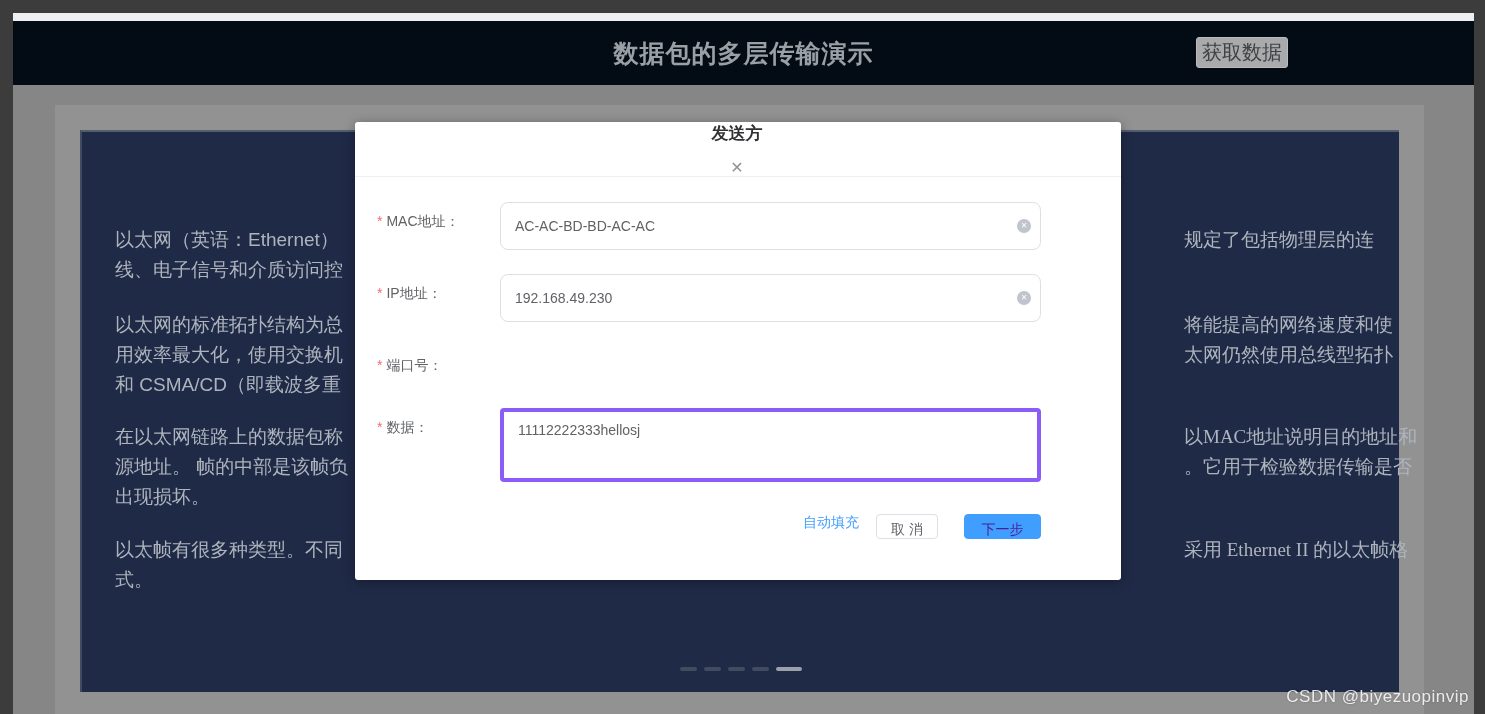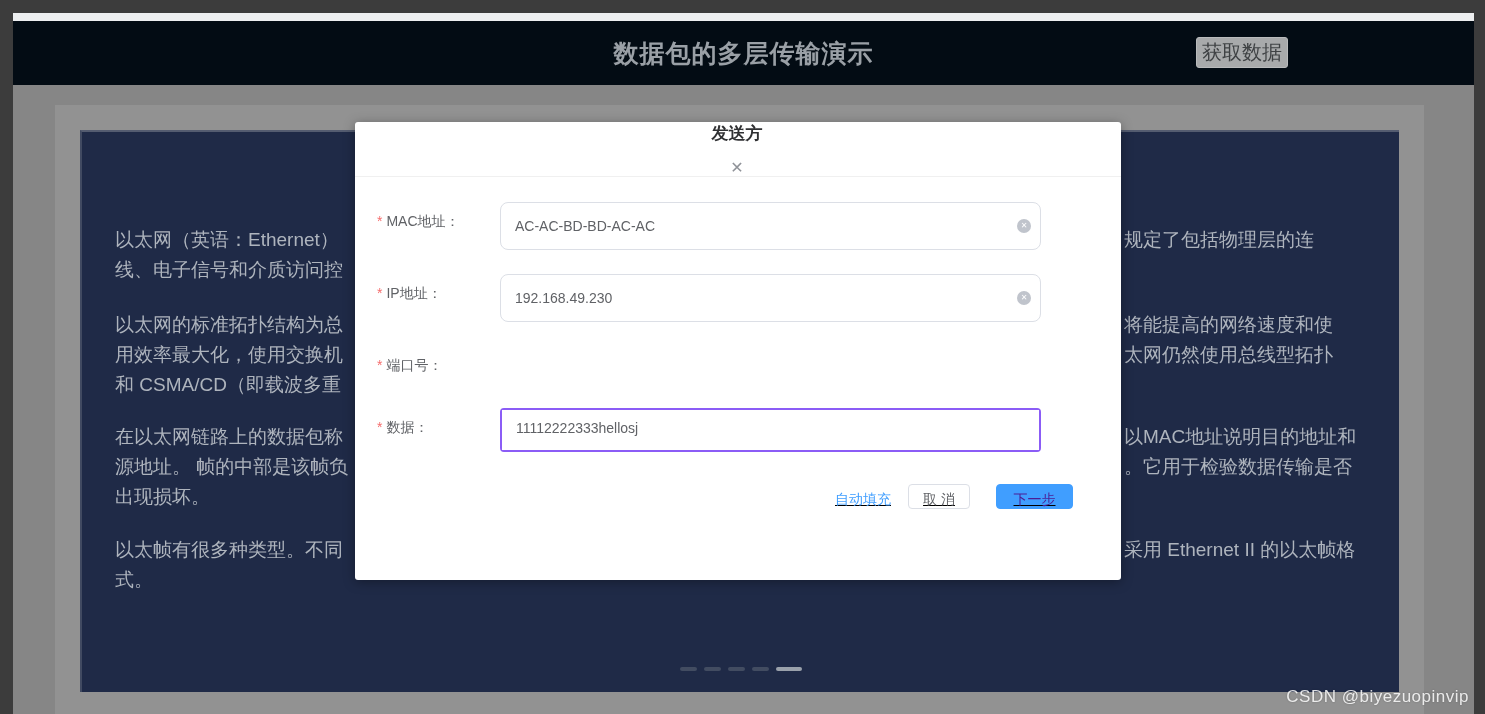--- a/index.html
+++ b/index.html
@@ -13,21 +13,21 @@
   .fetch-btn{position:absolute;left:1183px;top:16px;width:92px;height:31px;background:#a8aaab;
              border:1px solid #b9bbbc;border-radius:3px;box-sizing:border-box;
              font-size:20px;color:#3f4244;text-align:center;line-height:29px;cursor:pointer;}
   
   .page{position:absolute;left:13px;top:85px;width:1461px;height:629px;background:#868686;}
   .card{position:absolute;left:42px;top:20px;width:1369px;height:609px;background:#929292;}
   .panel{position:absolute;left:25px;top:25px;width:1319px;height:562px;background:#1f2a47;
          border-top:2px solid #545c70;border-left:2px solid #414a61;box-sizing:border-box;}
   .bg-line{position:absolute;height:30px;line-height:30px;font-size:19px;color:#aeb4bd;white-space:nowrap;}
   .bg-line .frag-left{position:absolute;left:33px;top:0;}
-  .bg-line .frag-right{position:absolute;left:1042px;top:0;}
+  .bg-line .frag-right{position:absolute;left:1102px;top:0;font-family:Liberation Serif, serif;}
   
   .dots{position:absolute;left:50%;bottom:21px;transform:translateX(-50%);display:flex;gap:7px;align-items:center;}
   .dash{width:17px;height:4px;border-radius:2px;background:#424c61;cursor:pointer;}
   .dash.active{width:26px;background:#9aa1ab;}
   
   .watermark{position:absolute;right:16px;top:687px;font-size:17px;color:rgba(255,255,255,0.85);
              letter-spacing:.5px;text-shadow:0 0 2px rgba(0,0,0,.25);}
   
   .dialog{position:absolute;left:355px;top:122px;width:766px;height:458px;background:#ffffff;
           border-radius:3px;box-shadow:0 2px 12px rgba(0,0,0,.35);box-sizing:border-box;}
@@ -42,25 +42,25 @@
   .input-box{position:relative;flex:1;height:48px;border:1px solid #dcdfe6;border-radius:8px;
              box-sizing:border-box;background:#fff;}
   .input-box.narrow{flex:none;width:114px;}
   .input-box input{width:100%;height:100%;border:none;outline:none;background:transparent;
                    padding:0 30px 0 14px;font-size:14px;color:#606266;box-sizing:border-box;
                    font-family:inherit;}
   .input-box.narrow input{padding-right:10px;}
   .clear-icon{position:absolute;right:9px;top:50%;transform:translateY(-50%);width:14px;height:14px;
               border-radius:50%;background:#c0c4cc;color:#fff;font-size:8px;line-height:14px;
               text-align:center;cursor:pointer;}
-  .textarea-box{flex:1;height:44px;border:2px solid #8b5cf6;border-radius:4px;box-sizing:border-box;}
+  .textarea-box{flex:1;height:74px;border:4px solid #8b5cf6;border-radius:4px;box-sizing:border-box;}
   .textarea-box textarea{width:100%;height:100%;resize:none;border:none;outline:none;
                          padding:8px 14px;font-size:14px;color:#606266;box-sizing:border-box;
                          font-family:inherit;line-height:20px;}
-  .dlg-footer{display:flex;justify-content:flex-end;align-items:flex-end;margin:32px 48px 0 0;text-decoration:underline;}
+  .dlg-footer{display:flex;justify-content:flex-end;align-items:flex-start;margin:32px 80px 0 0;}
   .link-btn{font-size:14px;color:#409eff;cursor:pointer;margin-right:17px;}
   .btn{height:25px;border-radius:4px;font-size:14px;line-height:29px;text-align:center;
        box-sizing:border-box;cursor:pointer;}
   .btn-cancel{width:62px;background:#fff;border:1px solid #dcdfe6;color:#606266;}
   .btn-primary{width:77px;background:#409eff;border:1px solid #409eff;color:#4c1d95;margin-left:26px;}
 </style>
 </head>
 <body>
 
 <div class="screen">

